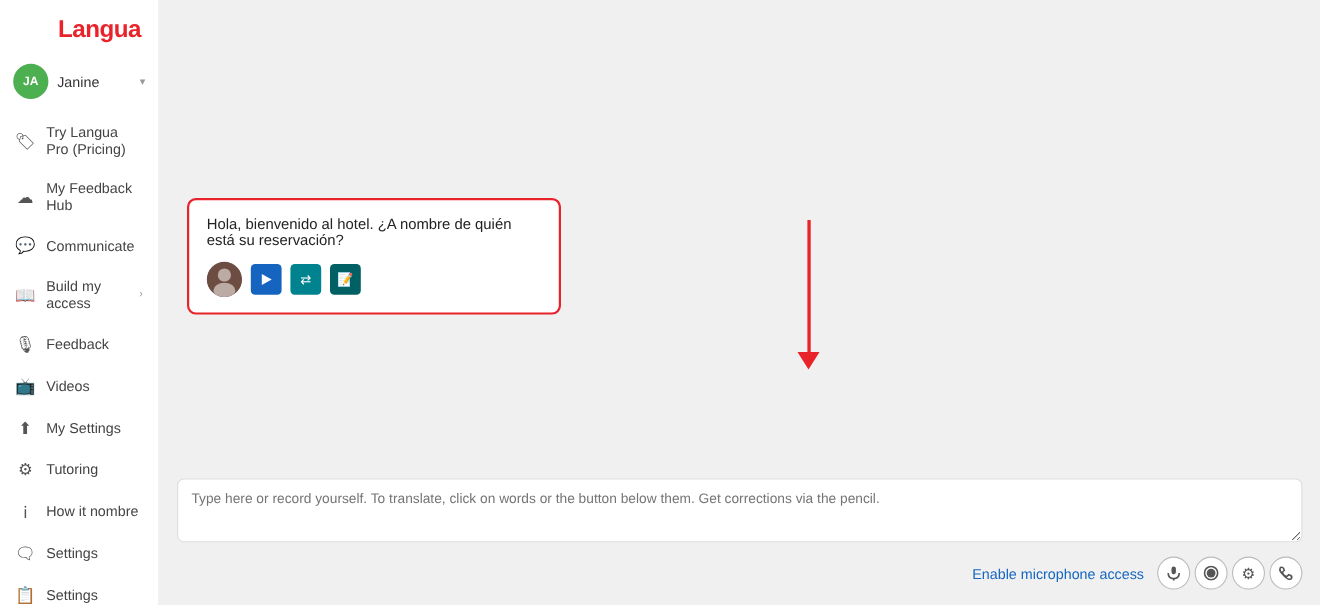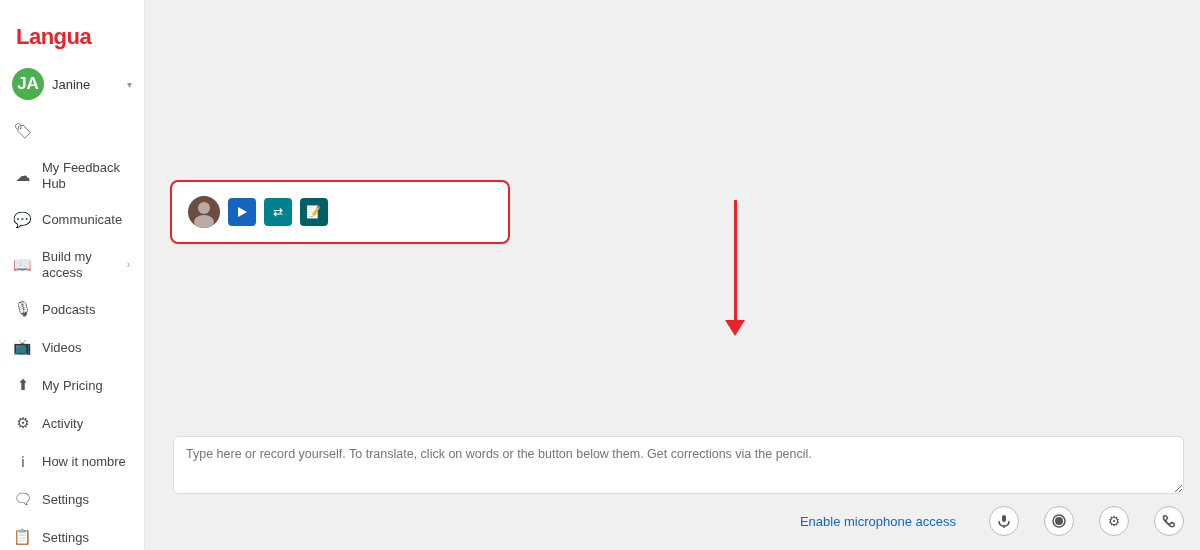--- a/index.html
+++ b/index.html
@@ -9,23 +9,24 @@
     .sidebar {
       width: 145px;
       min-width: 145px;
       background: #fff;
       height: 100%;
       display: flex;
       flex-direction: column;
       border-right: 1px solid #e8e8e8;
     }
     .sidebar-logo {
-      padding: 24px 16px 10px 16px;
-      display: flex;
-      align-items: center;
+      padding: 14px 16px 10px 16px;
+      display: flex;
+      align-items: center;
+      justify-content: flex-end;
     }
     .logo-text {
       font-size: 22px;
       font-weight: 700;
       color: #e8232a;
       letter-spacing: -0.5px;
     }
     .user-row {
       display: flex;
       align-items: center;
@@ -35,21 +36,21 @@
     }
     .user-avatar {
       width: 32px;
       height: 32px;
       border-radius: 50%;
       background: #4caf50;
       display: flex;
       align-items: center;
       justify-content: center;
       color: white;
-      font-size: 17px;
+      font-size: 11px;
       font-weight: 700;
     }
     .user-name {
       font-size: 13px;
       color: #333;
       flex: 1;
     }
     .chevron-icon {
       color: #999;
       font-size: 10px;
@@ -174,41 +175,41 @@
       width: 0;
       height: 0;
       border-left: 10px solid transparent;
       border-right: 10px solid transparent;
       border-top: 16px solid #e8232a;
     }
 
     
     .input-area {
       background: #f0f0f0;
-      padding: 10px 16px 10px 28px;
+      padding: 10px 16px 10px 16px;
     }
     .text-input-box {
       background: #fff;
       border: 1px solid #ddd;
       border-radius: 6px;
       width: 100%;
       min-height: 58px;
       padding: 10px 12px;
       font-size: 12.5px;
       color: #bbb;
       resize: vertical;
       outline: none;
       font-family: inherit;
     }
     .input-toolbar {
       display: flex;
       align-items: center;
       justify-content: flex-end;
       padding: 8px 0 4px 0;
-      gap: 25px;
+      gap: 4px;
     }
     .enable-mic-link {
       font-size: 13px;
       color: #1565c0;
       cursor: pointer;
       margin-right: 8px;
     }
     .toolbar-icon-btn {
       width: 30px;
       height: 30px;
@@ -233,69 +234,71 @@
 
   <div class="user-row">
     <div class="user-avatar">JA</div>
     <span class="user-name">Janine</span>
     <span class="chevron-icon">▾</span>
   </div>
 
   <nav class="nav-items">
     <div class="nav-item">
       <span class="icon">🏷</span>
+      <span class="label">Try Langua Pro (Pricing)</span>
     </div>
     <div class="nav-item">
       <span class="icon">☁</span>
       <span class="label">My Feedback Hub</span>
     </div>
     <div class="nav-item">
       <span class="icon">💬</span>
       <span class="label">Communicate</span>
     </div>
     <div class="nav-item">
       <span class="icon">📖</span>
       <span class="label">Build my access</span>
       <span class="sub-arrow">›</span>
     </div>
     <div class="nav-item">
       <span class="icon">🎙</span>
-      <span class="label">Podcasts</span>
+      <span class="label">Feedback</span>
     </div>
     <div class="nav-item">
       <span class="icon">📺</span>
       <span class="label">Videos</span>
     </div>
     <div class="nav-item">
       <span class="icon">⬆</span>
-      <span class="label">My Pricing</span>
+      <span class="label">My Settings</span>
     </div>
     <div class="nav-item">
       <span class="icon">⚙</span>
-      <span class="label">Activity</span>
+      <span class="label">Tutoring</span>
     </div>
     <div class="nav-item">
       <span class="icon">ℹ</span>
       <span class="label">How it nombre</span>
     </div>
     <div class="nav-item">
       <span class="icon">🗨</span>
       <span class="label">Settings</span>
     </div>
     <div class="nav-item">
       <span class="icon">📋</span>
       <span class="label">Settings</span>
     </div>
   </nav>
 </aside>
 
 <main class="main">
   <div class="chat-area">
 
     <div class="message-bubble-wrapper">
+      <div class="message-text">Hola, bienvenido al hotel. ¿A nombre de quién está su reservación?</div>
       <div class="message-controls">
         <div class="msg-avatar">
           <svg width="32" height="32" viewBox="0 0 32 32" xmlns="http://www.w3.org/2000/svg">
             <circle cx="16" cy="16" r="16" fill="#6d4c41"></circle>
             <circle cx="16" cy="12" r="6" fill="#bcaaa4"></circle>
             <ellipse cx="16" cy="26" rx="10" ry="7" fill="#bcaaa4"></ellipse>
           </svg>
         </div>
         <button class="msg-btn btn-blue" title="Play audio">
           <svg width="14" height="14" viewBox="0 0 14 14" fill="white" xmlns="http://www.w3.org/2000/svg">

